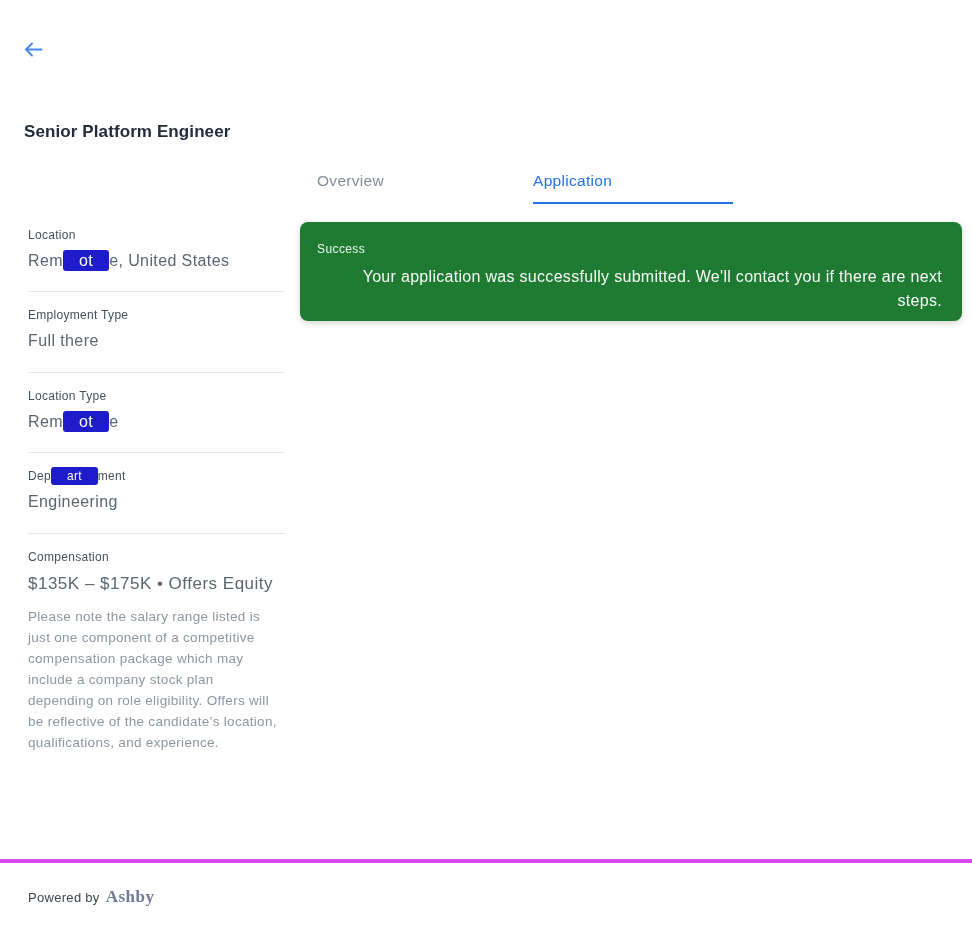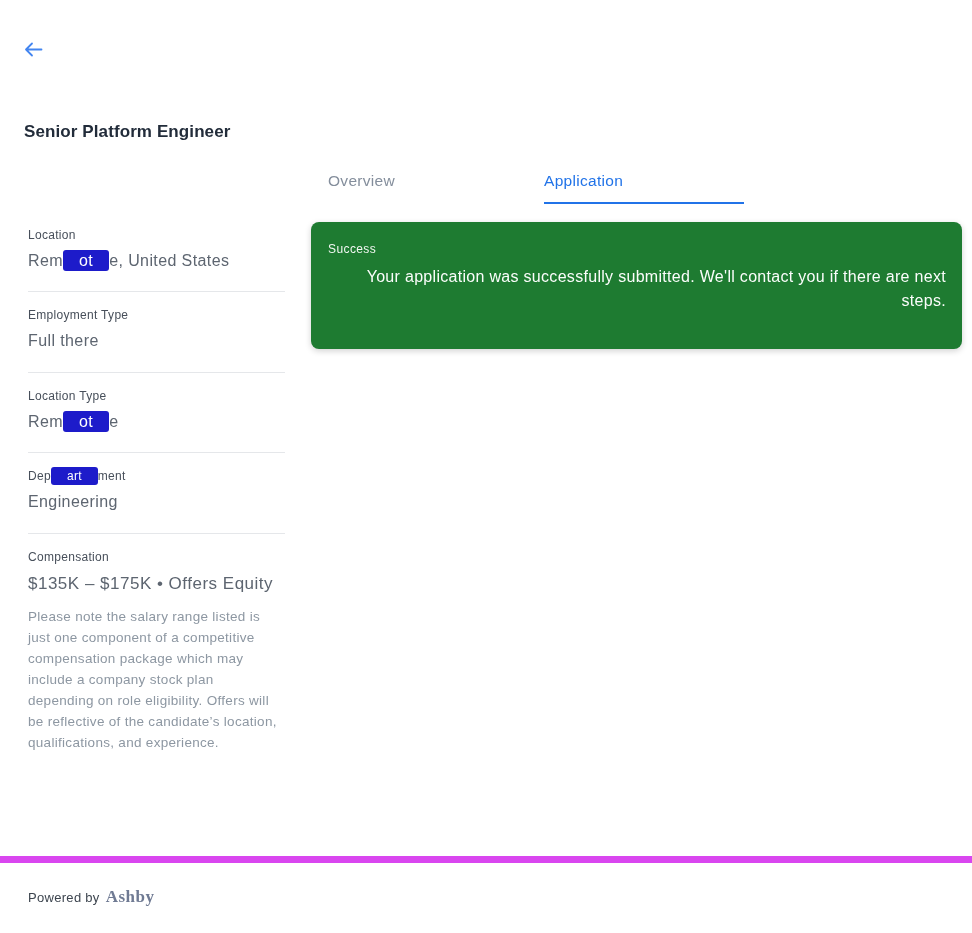--- a/index.html
+++ b/index.html
@@ -57,42 +57,42 @@
   .side-value{
     font-size:16px;color:var(--value);letter-spacing:0.4px;line-height:1.15;
   }
   .side-value.large{font-size:17px;letter-spacing:0.5px;}
   .side-note{
     margin-top:14px;font-size:13.5px;color:var(--muted);
     letter-spacing:0.3px;line-height:1.55;max-width:250px;
   }
   .hl{background:var(--highlight);color:#fff;border-radius:3px;padding:2px 16px;}
   
-  .main{flex:1 1 auto;margin-left:26px;min-width:0;}
+  .main{flex:1 1 auto;margin-left:15px;min-width:0;}
   .tabs{display:flex;margin-left:17px;padding-top:4px;}
   .tab{
     width:200px;margin-right:16px;text-align:left;
     background:none;border:none;cursor:pointer;
     font-family:"Liberation Sans",sans-serif;
     font-size:15.5px;color:#848e9c;letter-spacing:0.3px;
     padding:0 0 12px 0;border-bottom:2px solid transparent;
   }
   .tab.active{color:var(--accent);border-bottom-color:var(--accent);}
   .banner{
     margin-top:18px;margin-right:10px;
     background:var(--green);border-radius:8px;
-    padding:20px 16px 36px 17px;color:#fff;
+    padding:20px 16px 8px 17px;color:#fff;
     box-shadow:0 2px 6px rgba(0,0,0,0.18);
   }
   .banner-title{font-size:12px;letter-spacing:0.4px;color:#f1f7f1;margin-bottom:9px;}
   .banner-message{font-size:16px;letter-spacing:0.3px;line-height:1.5;max-width:625px;color:#fbfdfb;text-align:right;}
   
   .footer{
     flex:0 0 auto;margin-top:auto;
-    border-top:7px solid #d946ef;
+    border-top:4px solid #d946ef;
     display:flex;justify-content:space-between;align-items:center;
     padding:24px 8px 26px 28px;
   }
   .powered{display:flex;align-items:baseline;gap:6px;}
   .powered-label{font-size:13px;color:#3d454f;letter-spacing:0.3px;}
   .ashby{
     font-family:"Liberation Serif",serif;font-weight:700;
     font-size:17px;color:var(--brand);letter-spacing:0.5px;
     text-decoration:none;cursor:pointer;
   }

